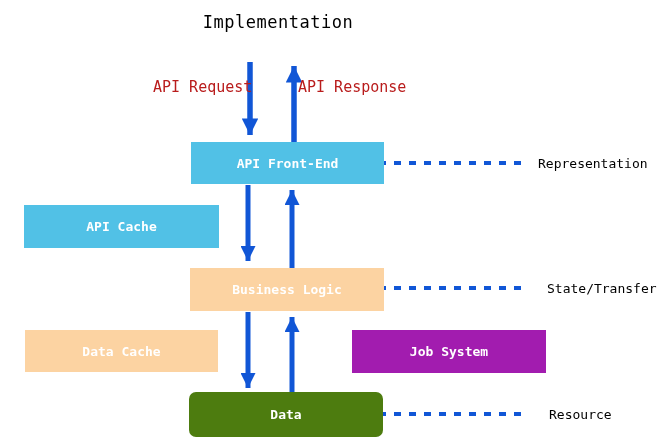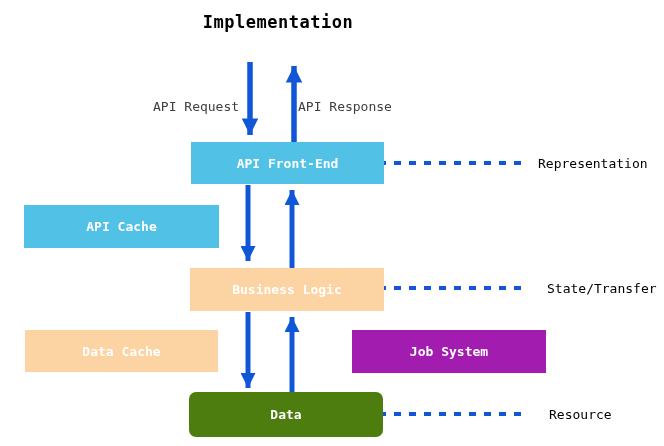--- a/index.html
+++ b/index.html
@@ -15,30 +15,30 @@
     position: absolute;
     left: 0; top: 0;
     width: 664px; height: 446px;
   }
   .title {
     position: absolute;
     left: 168px; top: 12px;
     width: 220px;
     text-align: center;
     font-size: 17px;
-    font-weight: bold;
+    font-weight: normal;
     color: #000000;
     letter-spacing: 0.5px;
     white-space: nowrap;
   }
   .flow-label {
     position: absolute;
-    top: 99px;
-    font-size: 13px;
-    color: #404040;
+    top: 78px;
+    font-size: 15px;
+    color: #b91c1c;
     white-space: nowrap;
   }
   .flow-label.request { left: 153px; }
   .flow-label.response { left: 298px; }
   .box {
     position: absolute;
     display: flex;
     align-items: center;
     justify-content: center;
     color: #ffffff;

